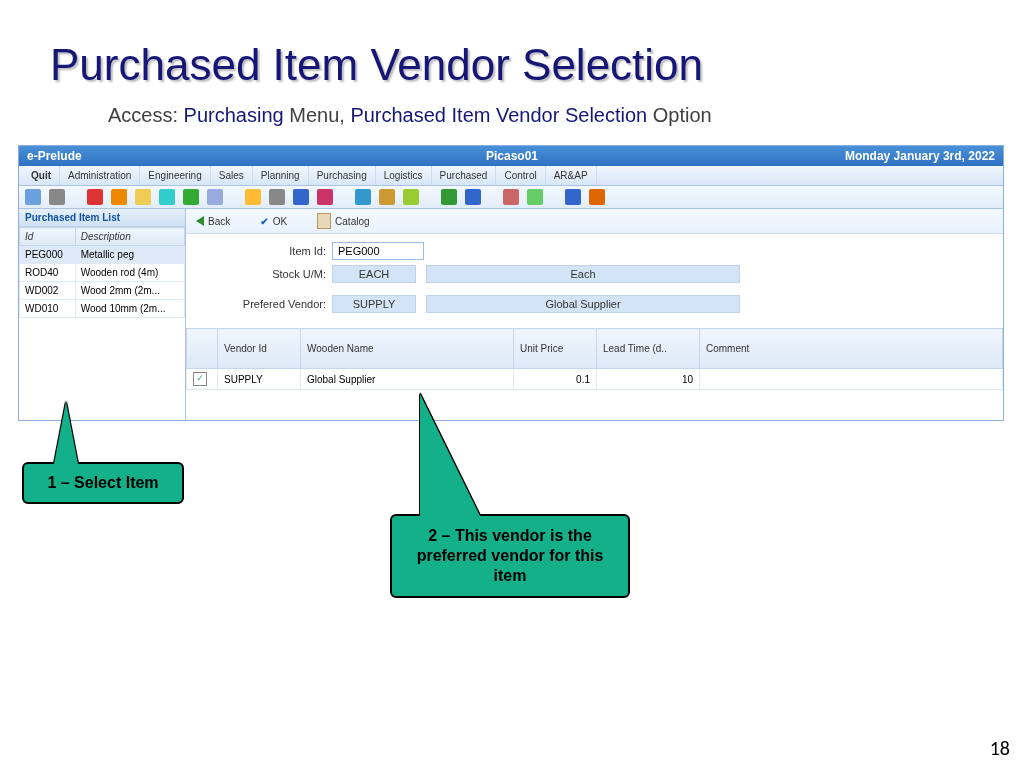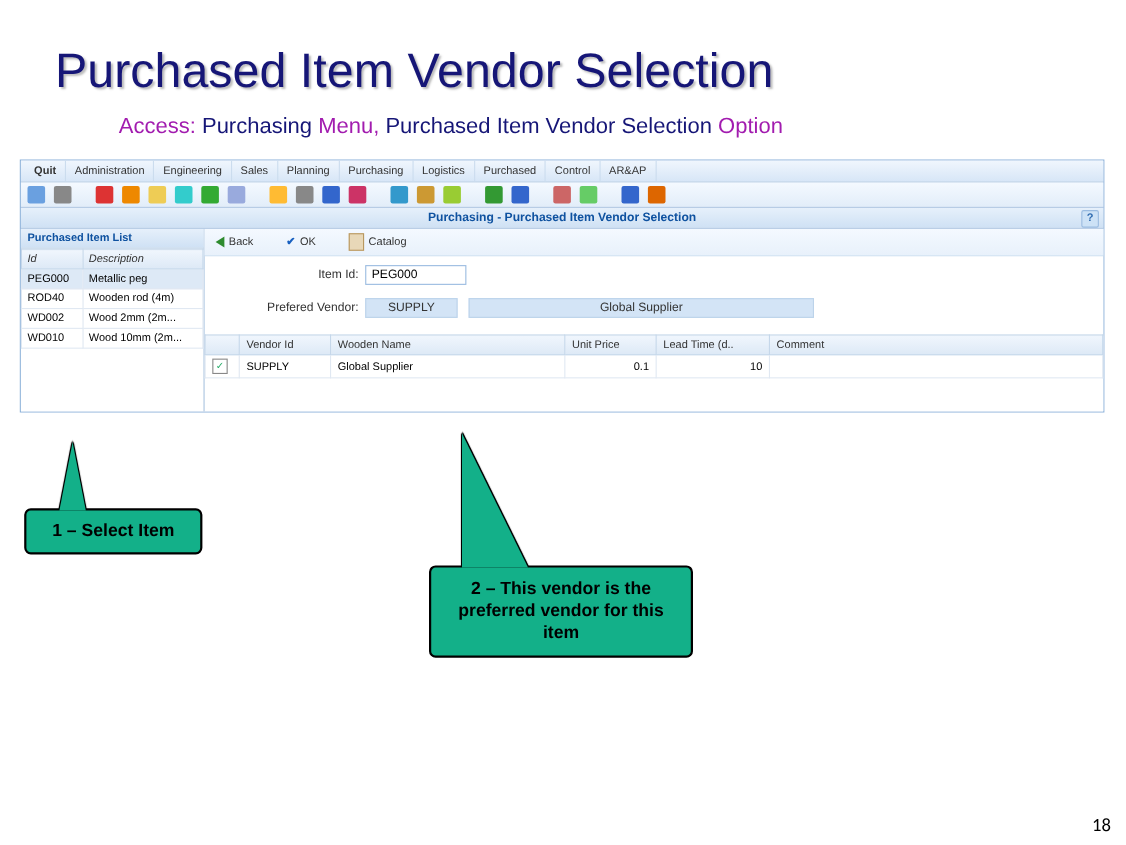--- a/index.html
+++ b/index.html
@@ -1,19 +1,19 @@
 <!DOCTYPE html>
 <html><head>
 <meta charset="utf-8">
 <style>
   body { margin:0; font-family: Verdana, Arial, sans-serif; background:#fff; width:1024px; height:768px; position:relative; overflow:hidden; }
   .slide { padding:40px 50px 0 50px; }
   h1.title { margin:0 0 14px 0; font-family: Tahoma, Verdana, sans-serif; font-size:44px; font-weight:400; color:#161677; text-shadow:2px 2px 2px #bbb; }
   .access-line { font-size:20px; margin:0 0 18px 58px; font-family: Tahoma, Verdana, sans-serif; }
-  .ac-green { color:#a21caf; }
+  .ac-green { color:#404040; }
   .ac-blue  { color:#161677; }
 
   
   .app { border:1px solid #8ab0d9; font-size:11px; margin:0 -30px 0 -32px; }
   .app-topbar { background:linear-gradient(#4a90d9,#2e71c1); color:#fff; display:flex; justify-content:space-between; padding:3px 8px; font-weight:bold; font-size:12px; }
   .app-topbar .center { position:absolute; left:0; right:0; text-align:center; }
   .menu-row { background:linear-gradient(#f0f6fd,#d7e6f7); border-bottom:1px solid #aac3e0; padding:0 4px; display:flex; gap:0; font-size:10px; color:#333; }
   .menu-row span { padding:4px 8px; border-right:1px solid #cbdcee; cursor:default; }
   .menu-row span.quit { color:#333; font-weight:bold; }
   .toolbar-row { background:linear-gradient(#f4f9ff,#e2edf9); border-bottom:1px solid #aac3e0; padding:3px 6px; display:flex; gap:8px; align-items:center; }
@@ -39,47 +39,52 @@
   .form { padding:8px 10px 6px 10px; }
   .frow { display:flex; align-items:center; margin:0 0 5px 0; font-size:11px; }
   .flabel { width:130px; text-align:right; padding-right:6px; color:#333; }
   .ftext { border:1px solid #9abbe0; background:#fff; padding:2px 5px; width:80px; font-family:inherit; font-size:11px; }
   .fro { background:#d3e4f6; border:1px solid #bcd3ea; padding:2px 6px; text-align:center; color:#333; }
   .w70 { width:70px; }
   .w300 { width:300px; margin-left:10px; }
 
   .vendor-grid-wrap { margin:4px 0 0 0; }
   table.vgrid { width:100%; border-collapse:collapse; font-size:10px; }
-  table.vgrid th { background:linear-gradient(#f0f6fd,#dde9f6); border:1px solid #c5d7ea; padding:3px 6px; text-align:left; font-weight:normal; color:#333;}
+  table.vgrid th { background:linear-gradient(#f0f6fd,#dde9f6); border:1px solid #c5d7ea; padding:14px 6px; text-align:left; font-weight:normal; color:#333;}
   table.vgrid td { border:1px solid #e0e8f2; padding:3px 6px; }
   .chk { width:12px; height:12px; border:1px solid #888; background:#fff; display:inline-block; font-size:9px; line-height:10px; text-align:center; color:#2a6; }
 
   
   .callout { position:absolute; background:#13b089; border:2px solid #000; border-radius:6px; color:#000; font-family:Tahoma,Verdana,sans-serif; font-weight:bold; font-size:16px; text-align:center; padding:10px 14px; }
   .callout .tail { position:absolute; width:0; height:0; }
   .c1 { left:22px; top:462px; width:130px; }
   .c1 .tail { left:30px; top:-62px; border-left:12px solid transparent; border-right:12px solid transparent; border-bottom:62px solid #13b089; filter:drop-shadow(-1px -1px 0 #000) drop-shadow(1px -1px 0 #000); }
   .c2 { left:390px; top:514px; width:208px; line-height:1.25; }
   .c2 .tail { left:28px; top:-122px; border-left:0 solid transparent; border-right:60px solid transparent; border-bottom:122px solid #13b089; filter:drop-shadow(-1px -1px 0 #000) drop-shadow(1px -1px 0 #000);}
-  .pagenum { position:absolute; right:14px; bottom:8px; font-size:17px; color:#000; font-family:Calibri, sans-serif;}
+  .pagenum { position:absolute; right:14px; bottom:8px; font-size:20px; color:#000; font-family:Calibri, sans-serif;}
 </style>
 </head>
 <body>
 
 <div class="slide">
   <h1 class="title">Purchased Item Vendor Selection</h1>
   <div class="access-line">
     <span class="ac-green">Access:</span>
     <span class="ac-blue">Purchasing</span>
     <span class="ac-green">Menu,</span>
     <span class="ac-blue">Purchased Item Vendor Selection</span>
     <span class="ac-green">Option</span>
   </div>
 
   <div class="app">
+    <div class="app-topbar">
+      <span>e-Prelude</span>
+      <span class="center">Picaso01</span>
+      <span>Monday January 3rd, 2022</span>
+    </div>
     <div class="menu-row" id="menu-row">
         <span class="quit">Quit</span>
         <span>Administration</span>
         <span>Engineering</span>
         <span>Sales</span>
         <span>Planning</span>
         <span>Purchasing</span>
         <span>Logistics</span>
         <span>Purchased</span>
         <span>Control</span>
@@ -107,24 +112,20 @@
         <span style="width: 6px;"></span>
         <span class="tb-ico" style="background: rgb(51, 153, 51);"></span>
         <span class="tb-ico" style="background: rgb(51, 102, 204);"></span>
         <span style="width: 6px;"></span>
         <span class="tb-ico" style="background: rgb(204, 102, 102);"></span>
         <span class="tb-ico" style="background: rgb(102, 204, 102);"></span>
         <span style="width: 6px;"></span>
         <span class="tb-ico" style="background: rgb(51, 102, 204);"></span>
         <span class="tb-ico" style="background: rgb(221, 102, 0);"></span>
       </div>
-    <div class="section-title">
-      <span>Purchasing - Purchased Item Vendor Selection</span>
-      <span class="help-ico">?</span>
-    </div>
 
     <div class="workarea">
       <div class="side">
         <div class="panel-hdr">Purchased Item List</div>
         <table class="grid">
           <thead>
               <tr>
             <th>Id</th>
             <th>Description</th>
           </tr>
@@ -163,20 +164,25 @@
           <span class="btn">
               <span class="catalog-ico"></span>
               <span>Catalog</span>
             </span>
         </div>
 
         <div class="form">
           <div class="frow">
             <span class="flabel">Item Id:</span>
             <input class="ftext" value="PEG000" style="">
+          </div>
+          <div class="frow">
+            <span class="flabel">Stock U/M:</span>
+            <span class="fro w70">EACH</span>
+            <span class="fro w300">Each</span>
           </div>
           <div class="frow" style="margin-top:12px">
             <span class="flabel">Prefered Vendor:</span>
             <span class="fro w70">SUPPLY</span>
             <span class="fro w300">Global Supplier</span>
           </div>
         </div>
 
         <div class="vendor-grid-wrap">
           <table class="vgrid">

